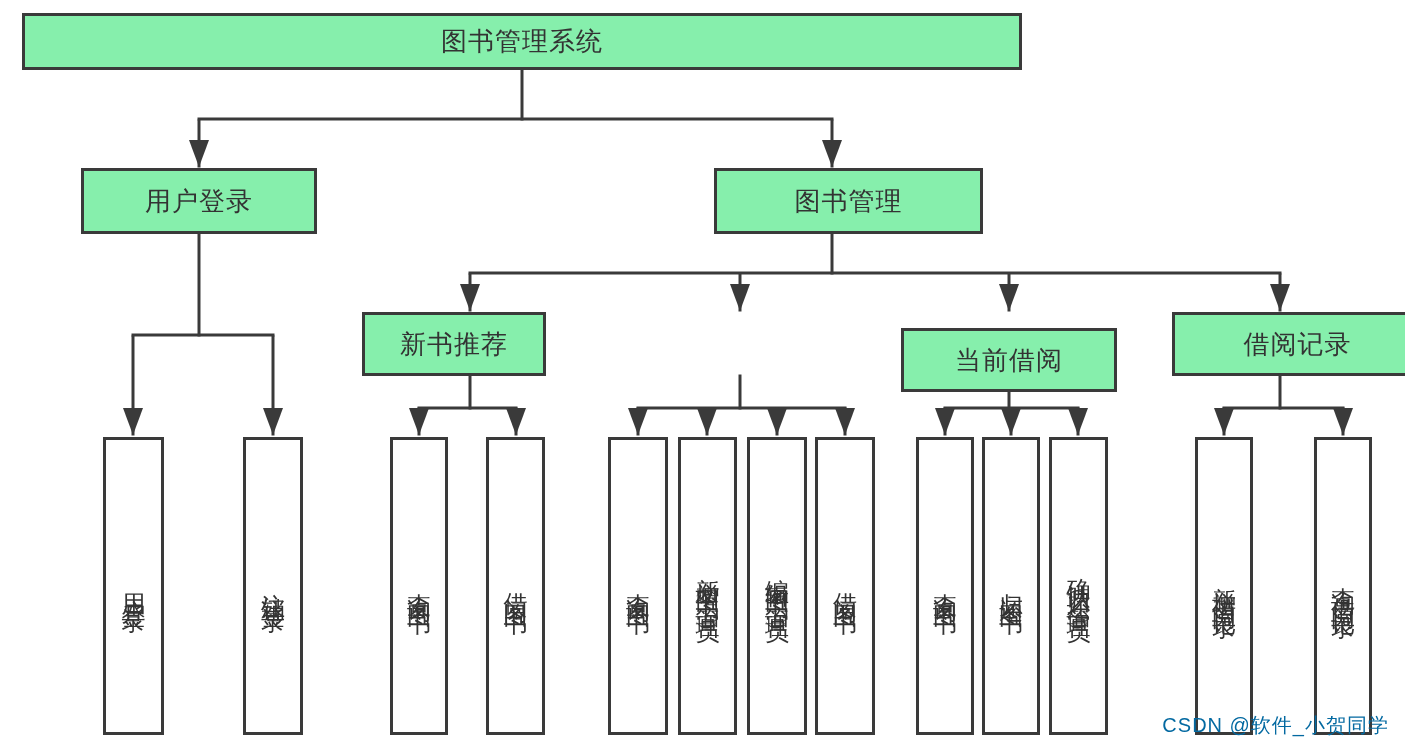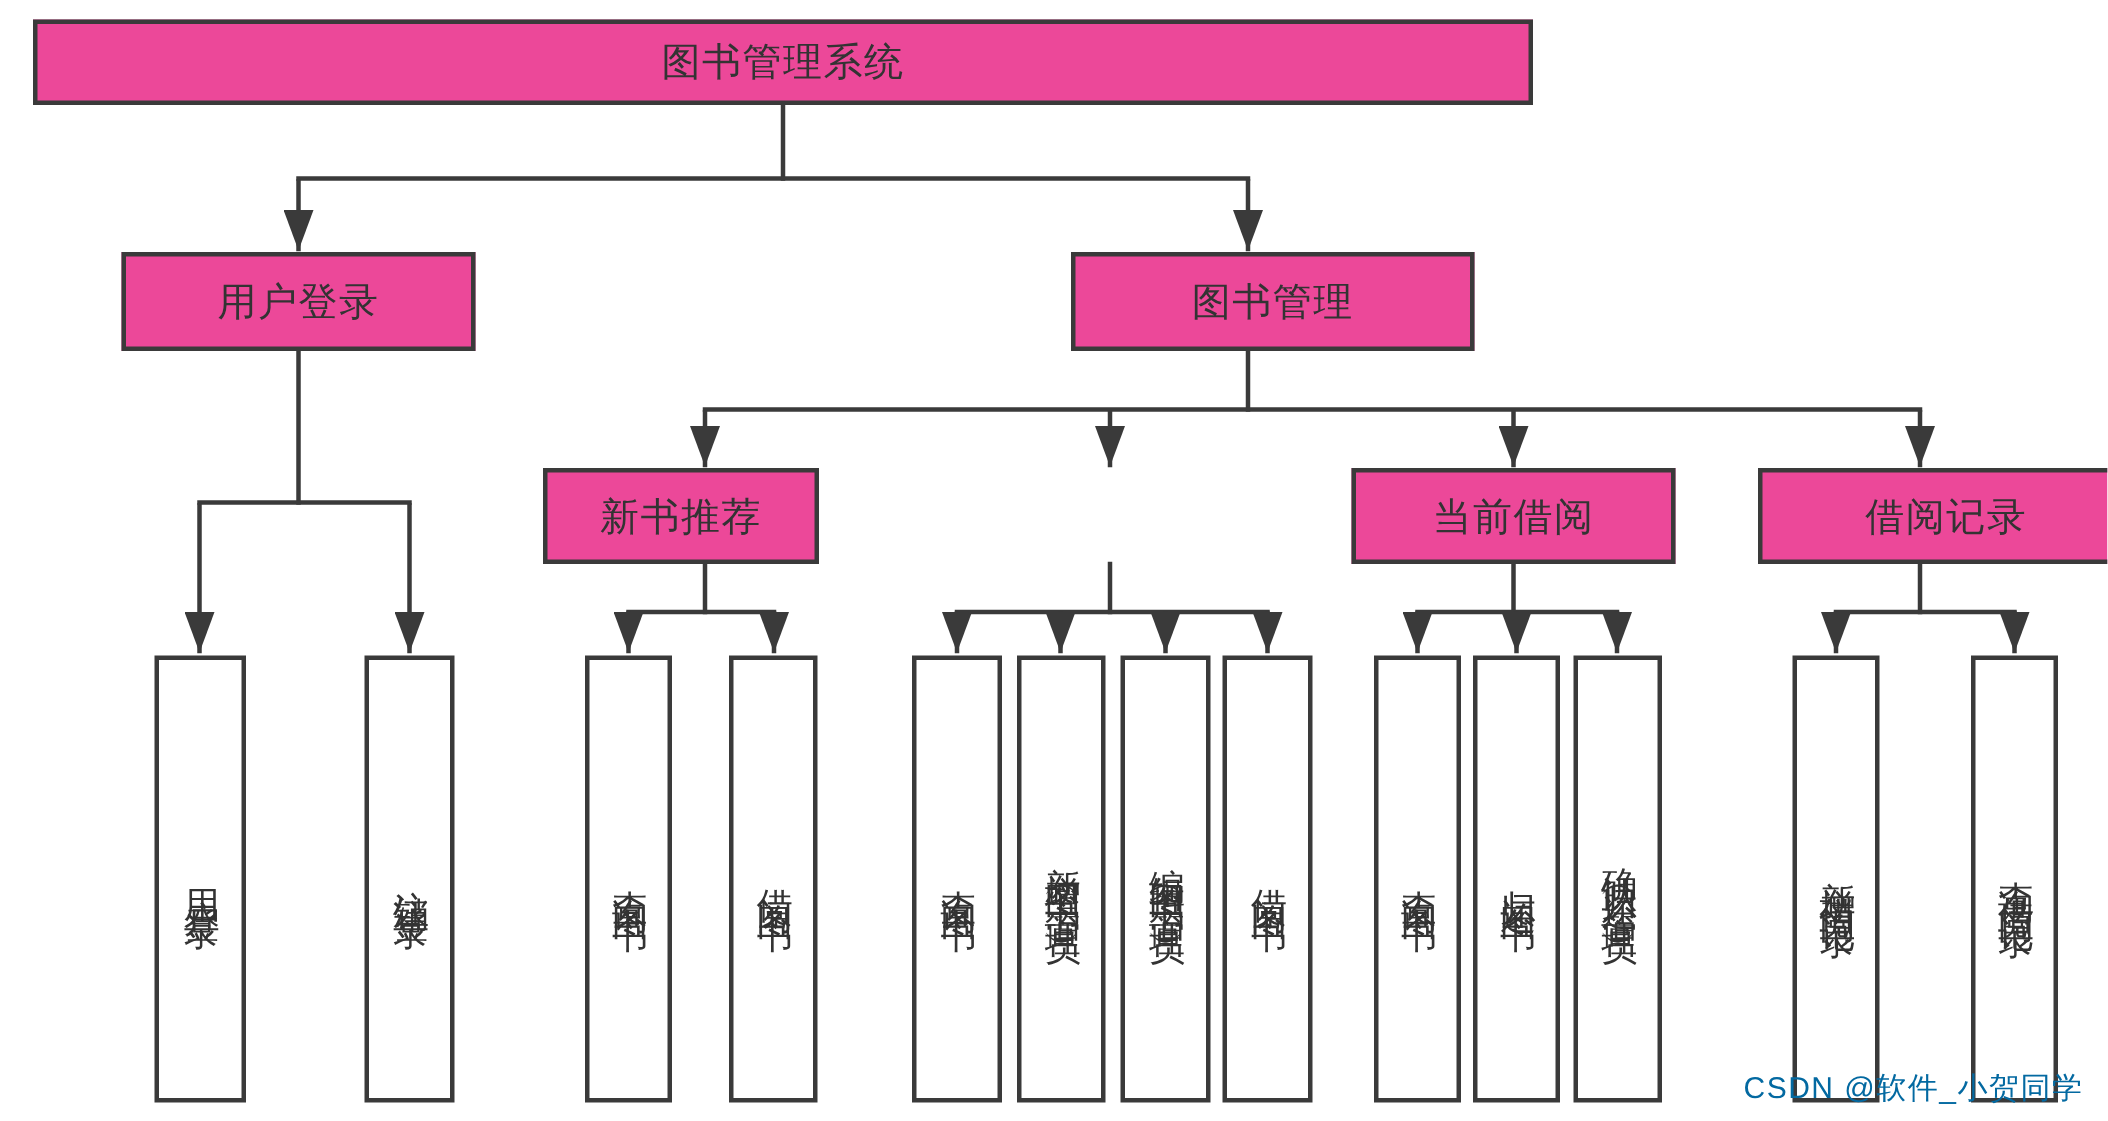--- a/index.html
+++ b/index.html
@@ -13,21 +13,21 @@
   }
   .connector-layer {
     position: absolute;
     left: 0; top: 0;
     width: 1405px; height: 747px;
   }
   .hbox {
     position: absolute;
     box-sizing: border-box;
     border: 3px solid #3a3a3a;
-    background: #ec4899;
+    background: #86efac;
     display: flex;
     align-items: center;
     justify-content: center;
     font-size: 26px;
     color: #333333;
     letter-spacing: 1px;
   }
   .vbox {
     position: absolute;
     top: 437px;
@@ -120,21 +120,21 @@
   <div class="hbox" style="left:81px; top:168px; width:236px; height:66px;">
     <span>用户登录</span>
   </div>
   <div class="hbox" style="left:714px; top:168px; width:269px; height:66px;">
     <span>图书管理</span>
   </div>
 
   <div class="hbox" style="left:362px; top:312px; width:184px; height:64px;">
     <span>新书推荐</span>
   </div>
-  <div class="hbox" style="left:901px; top:312px; width:216px; height:64px;">
+  <div class="hbox" style="left:901px; top:328px; width:216px; height:64px;">
     <span>当前借阅</span>
   </div>
   <div class="hbox" style="left:1172px; top:312px; width:251px; height:64px;">
     <span>借阅记录</span>
   </div>
 
   <div class="vbox" style="left:103px; width:61px;">
     <span class="vtext">用户登录</span>
   </div>
   <div class="vbox" style="left:243px; width:60px;">

